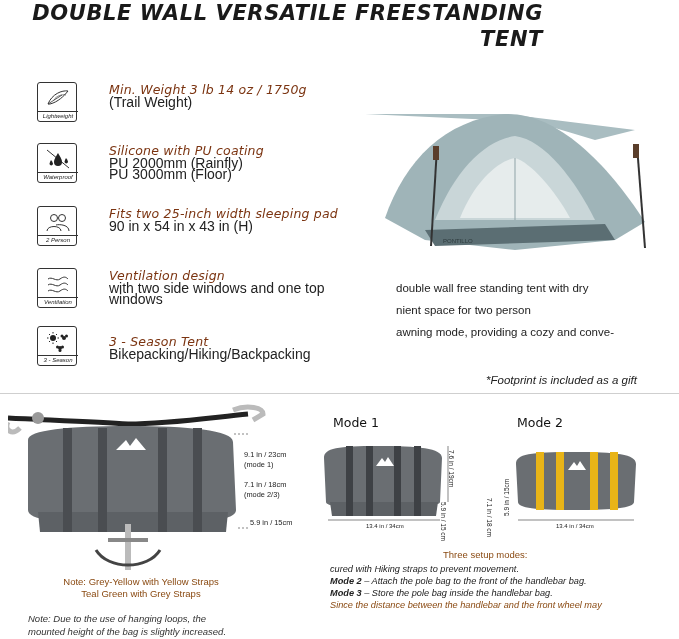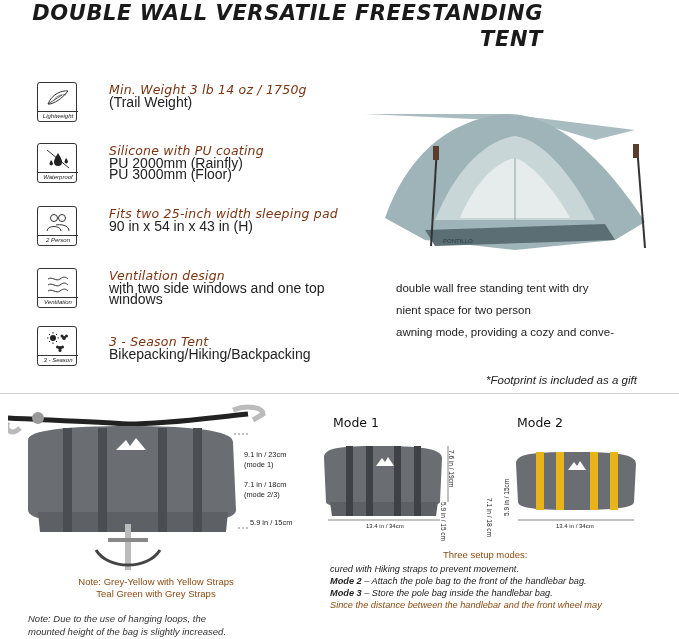--- a/index.html
+++ b/index.html
@@ -40,21 +40,21 @@
     }
     .footprint {
       position: absolute; left: 470px; top: 374px; font-size: 11.5px; font-style: italic; color: #222; margin-left: 16px;
     }
     .divider { position: absolute; left: 0; top: 393px; width: 679px; height: 1px; background: #cfcfcf; }
 
     
     .bike-img { position: absolute; left: 8px; top: 400px; width: 260px; height: 170px; }
     .dim-label { position: absolute; font-size: 7.4px; color: #222; line-height: 10px; }
     .note-colors {
-      position: absolute; left: 56px; top: 576px; width: 200px; text-align: center;
+      position: absolute; left: 41px; top: 576px; width: 200px; text-align: center;
       font-size: 9.5px; color: #8a4a12; line-height: 12px;
     }
     .note-loops {
       position: absolute; left: 28px; top: 612px; width: 260px;
       font-size: 9.5px; font-style: italic; color: #333; line-height: 13px;
     }
 
     .mode-label { position: absolute; font-size: 12.5px; color: #111; font-family: "DejaVu Sans", sans-serif; }
     .mode-img { position: absolute; }
     .three-modes {

